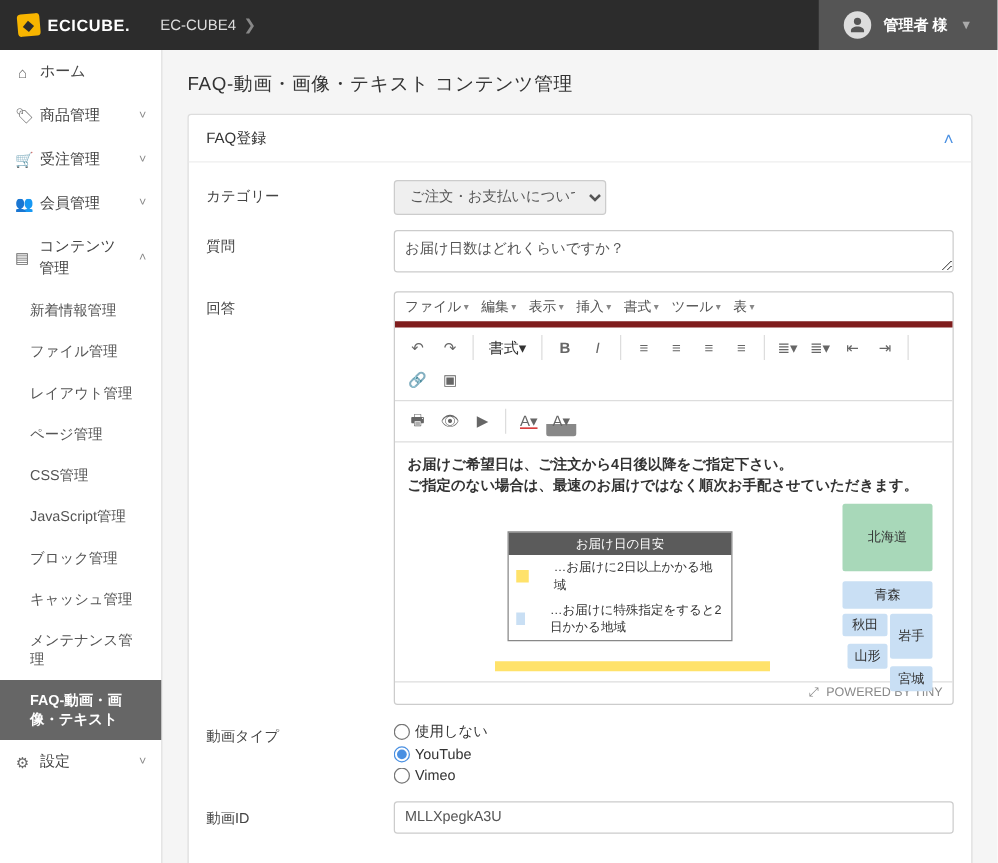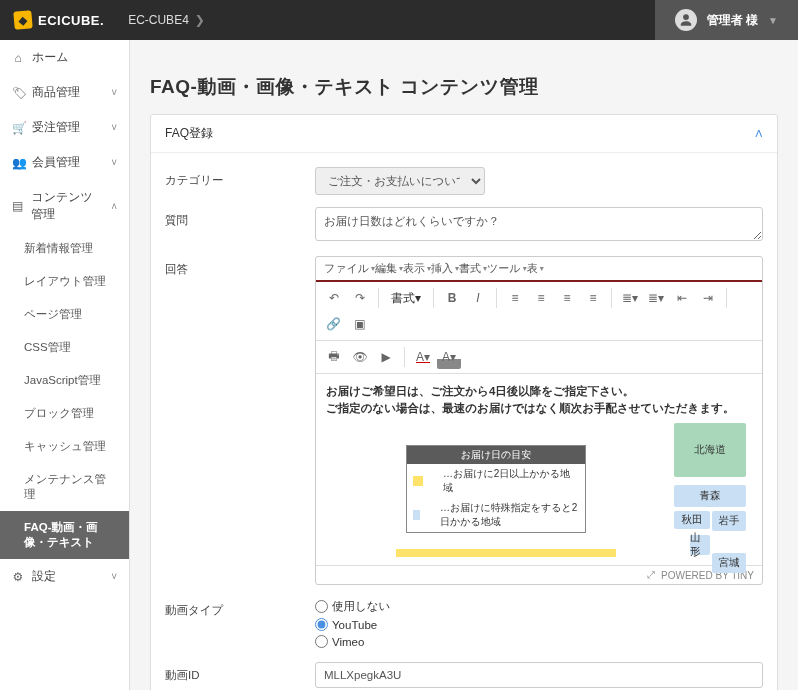--- a/index.html
+++ b/index.html
@@ -21,36 +21,36 @@
 .layout { display: flex; min-height: calc(100vh - 40px); }
 .sidebar { width: 130px; background: #fff; border-right: 1px solid #ddd; }
 .side-item { display: flex; align-items: center; gap: 8px; padding: 9px 12px; font-size: 12px; color: #444; cursor: pointer; justify-content: space-between; }
 .side-item .lbl { display: flex; align-items: center; gap: 8px; }
 .side-item .ico { width: 12px; display: inline-block; text-align: center; color: #666; }
 .side-item.child { padding-left: 24px; font-size: 11.5px; color: #555; }
 .side-item.active { background: #666; color: #fff; font-weight: bold; }
 .side-item .chev { font-size: 10px; color: #888; }
 
 .main { flex: 1; padding: 14px 20px; }
-.page-title { font-size: 19px; font-weight: 700; margin: 20px 0 14px; letter-spacing: 0.5px; }
+.page-title { font-size: 15px; font-weight: 400; margin: 4px 0 14px; letter-spacing: 0.5px; }
 .card { background: #fff; border: 1px solid #ddd; border-radius: 3px; }
 .card-head { padding: 10px 14px; font-size: 12px; display: flex; justify-content: space-between; align-items: center; border-bottom: 1px solid #eee; }
 .card-head .collapse { color: #4a90e2; font-size: 14px; }
 .card-body { padding: 8px 14px; }
 
 .row { display: flex; align-items: flex-start; padding: 6px 0; }
 .row .label { width: 150px; font-size: 11.5px; color: #444; padding-top: 6px; }
 .row .field { flex: 1; }
 
 select.inp, input.inp, textarea.inp { width: 100%; border: 1px solid #ccc; border-radius: 3px; padding: 6px 8px; font-size: 11.5px; color: #555; }
 select.inp.narrow { max-width: 170px; }
 textarea.inp { resize: vertical; height: 34px; }
 
 .editor { border: 1px solid #ccc; border-radius: 3px; }
-.editor-toolbar { border-bottom: 2px solid #7f1d1d; padding: 4px 8px; display: flex; flex-wrap: wrap; font-size: 11px; color: #555; align-items: center; }
+.editor-toolbar { border-bottom: 5px solid #7f1d1d; padding: 4px 8px; display: flex; flex-wrap: wrap; gap: 10px; font-size: 11px; color: #555; align-items: center; }
 .editor-toolbar .menu { display: flex; gap: 2px; align-items: center; color: #555; }
 .editor-toolbar .menu .dd { font-size: 8px; color: #888; }
 .editor-icons { border-bottom: 1px solid #ddd; padding: 4px 6px; display: flex; flex-wrap: wrap; gap: 2px; align-items: center; }
 .tbtn { width: 24px; height: 24px; display: flex; align-items: center; justify-content: center; color: #666; font-size: 12px; border-radius: 2px; }
 .tsep { width: 1px; height: 20px; background: #ddd; margin: 0 4px; }
 .editor-content { padding: 10px; font-size: 11.5px; min-height: 180px; position: relative; }
 .editor-content p { margin-bottom: 2px; font-weight: bold; }
 .editor-foot { border-top: 1px solid #ddd; padding: 3px 8px; font-size: 10px; color: #888; text-align: right; display: flex; justify-content: flex-end; gap: 6px; align-items: center; }
 
 .radio-line { display: flex; align-items: center; gap: 4px; font-size: 11.5px; padding: 2px 0; }
@@ -124,20 +124,23 @@
     </div>
     <div class="side-item">
       <span class="lbl">
           <span class="ico">▤</span>
           <span>コンテンツ管理</span>
         </span>
       <span class="chev">˄</span>
     </div>
     <div class="side-item child">
         <span>新着情報管理</span>
+      </div>
+    <div class="side-item child">
+        <span>ファイル管理</span>
       </div>
     <div class="side-item child">
         <span>レイアウト管理</span>
       </div>
     <div class="side-item child">
         <span>ページ管理</span>
       </div>
     <div class="side-item child">
         <span>CSS管理</span>
       </div>
@@ -270,22 +273,22 @@
                         <span>…お届けに2日以上かかる地域</span>
                       </div>
                     <div class="ed-legend-row">
                         <span class="sw b"></span>
                         <span>…お届けに特殊指定をすると2日かかる地域</span>
                       </div>
                   </div>
                   <div class="ed-tile" style="right:6px;top:-22px;width:72px;height:54px;background:#a8d8b9">北海道</div>
                   <div class="ed-tile" style="right:6px;top:40px;width:72px;height:22px;background:#c9dff4">青森</div>
                   <div class="ed-tile" style="right:42px;top:66px;width:36px;height:18px;background:#c9dff4">秋田</div>
-                  <div class="ed-tile" style="right:6px;top:66px;width:34px;height:20px;background:#c9dff4">岩手</div>
-                  <div class="ed-tile" style="right:42px;top:90px;width:20px;height:20px;background:#c9dff4">山形</div>
+                  <div class="ed-tile" style="right:6px;top:66px;width:34px;height:36px;background:#c9dff4">岩手</div>
+                  <div class="ed-tile" style="right:42px;top:90px;width:32px;height:20px;background:#c9dff4">山形</div>
                   <div class="ed-tile" style="right:6px;top:108px;width:34px;height:20px;background:#c9dff4">宮城</div>
                   <div class="ed-yellow-strip" style="left:70px;bottom:-2px;width:220px"></div>
                 </div>
               </div>
               <div class="editor-foot">
                 <span>⤢</span>
                 <span>POWERED BY TINY</span>
               </div>
             </div>
           </div>

